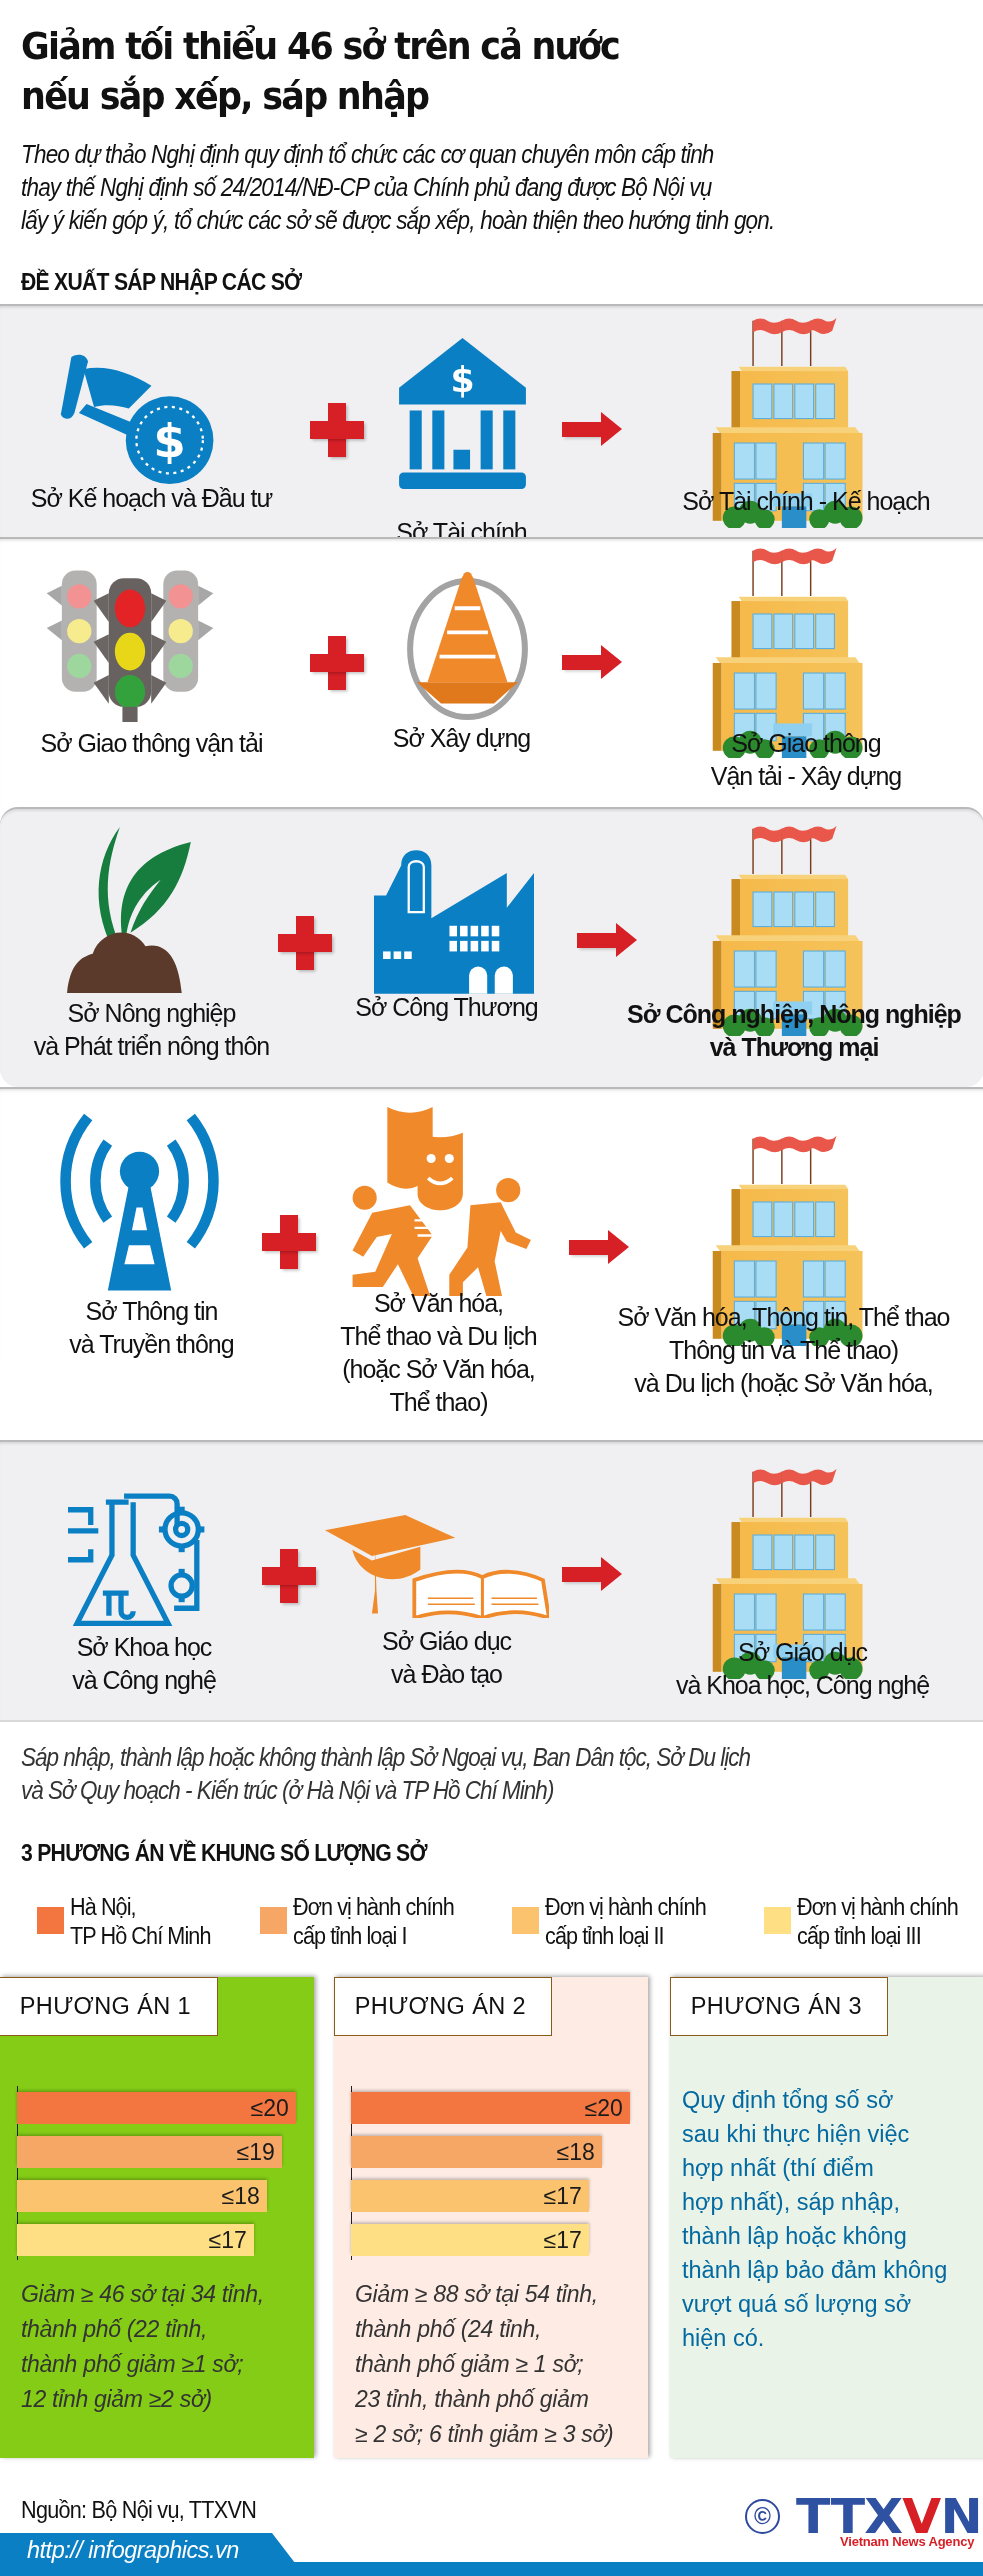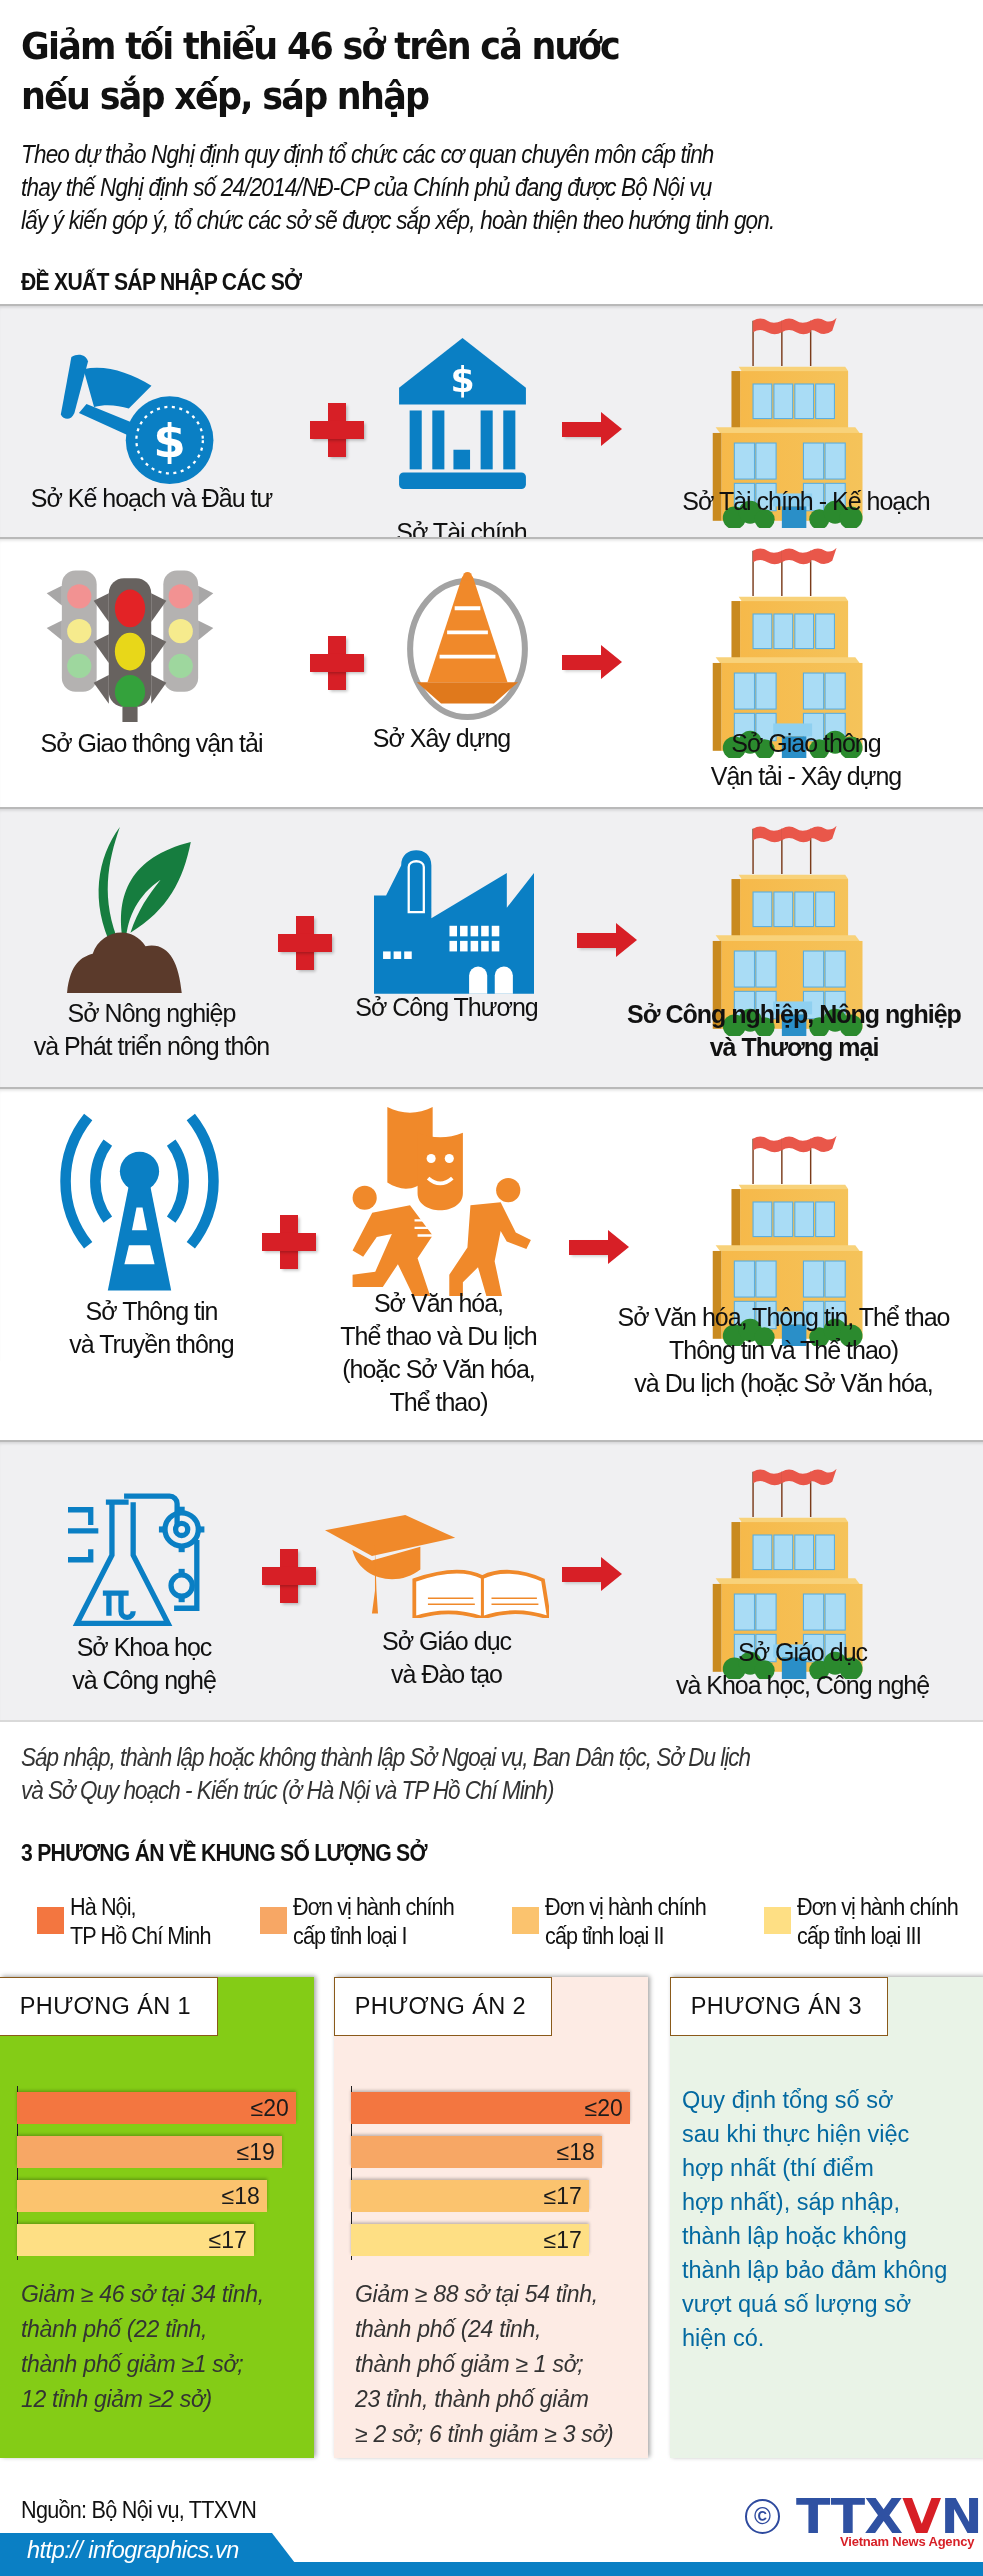--- a/index.html
+++ b/index.html
@@ -190,37 +190,37 @@
     <span>Sở Giao thông vận tải</span>
   </div>
   <div class="plus" style="left:310px;top:97px;"></div>
   <svg class="icon" style="left:403px;top:30px;" width="129" height="151" viewBox="0 0 170 200">
     <ellipse cx="85" cy="106" rx="76" ry="90" fill="none" stroke="#a3a3a3" stroke-width="8"></ellipse>
     <polygon points="78,10 92,10 138,150 32,150" fill="#f0892a"></polygon>
     <path d="M68 52 h34 M58 84 h54 M48 116 h74" stroke="#fff" stroke-width="5"></path>
     <polygon points="18,150 152,150 120,178 50,178" fill="#e0791c"></polygon>
     <circle cx="85" cy="10" r="6" fill="#f0892a"></circle>
   </svg>
-  <div class="label" style="left:328px;width:227px;top:183px;">
+  <div class="label" style="left:348px;width:227px;top:183px;">
     <span>Sở Xây dựng</span>
   </div>
   <div class="arrow" style="left:562px;top:106px;">
       <div class="shaft"></div>
       <div class="head"></div>
     </div>
   <svg class="icon" style="left:711px;top:3px;" width="159" height="216" viewBox="0 0 210 286">
       <use href="#building"></use>
     </svg>
   <div class="label" style="left:628px;width:356px;top:188px;">
     <span>Sở Giao thông</span>
     <span>Vận tải - Xây dựng</span>
   </div>
 </div>
 
-<div class="row grey" style="top:807px;height:280px;">
+<div class="row grey" style="top:807px;height:280px;border-radius:18px;">
   <svg class="icon" style="left:67px;top:18px;" width="151" height="166" viewBox="0 0 200 220">
     <path d="M70 0 c-30 40 -40 100 -10 160 l10 -4 c-26 -60 -16 -110 0 -156z" fill="#167d3f"></path>
     <path d="M74 150 c-10 -60 10 -110 90 -130 c-10 50 -30 90 -80 120 c10 -30 24 -50 40 -70 c-30 20 -44 50 -46 80z" fill="#167d3f"></path>
     <path d="M0 220 c4 -40 20 -48 34 -52 c10 -30 50 -40 70 -10 c30 -6 44 20 48 62z" fill="#5b3a2b"></path>
   </svg>
   <div class="label" style="left:0;width:303px;top:188px;">
     <span>Sở Nông nghiệp</span>
     <span>và Phát triển nông thôn</span>
   </div>
   <div class="plus" style="left:278px;top:107px;"></div>

